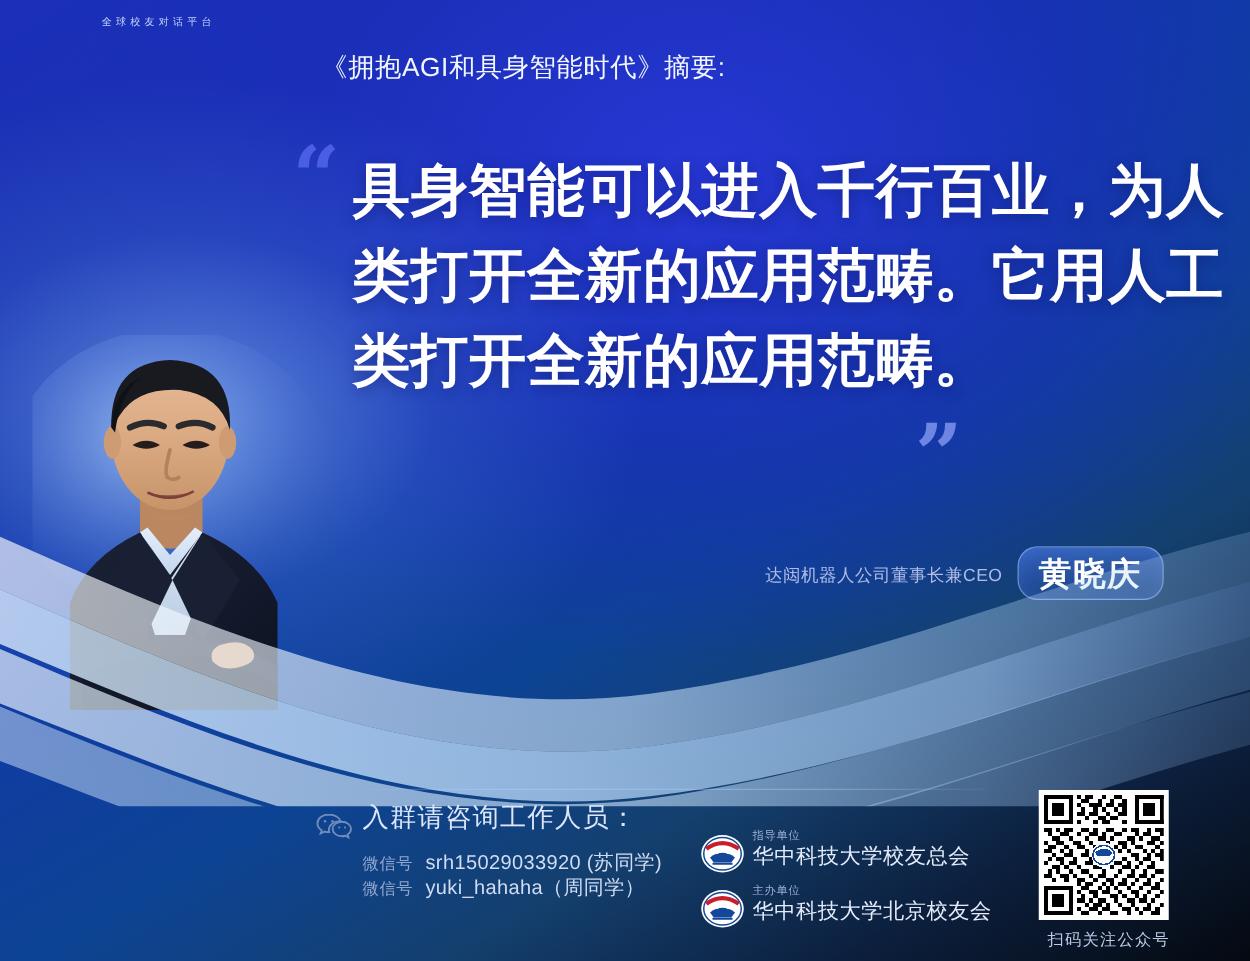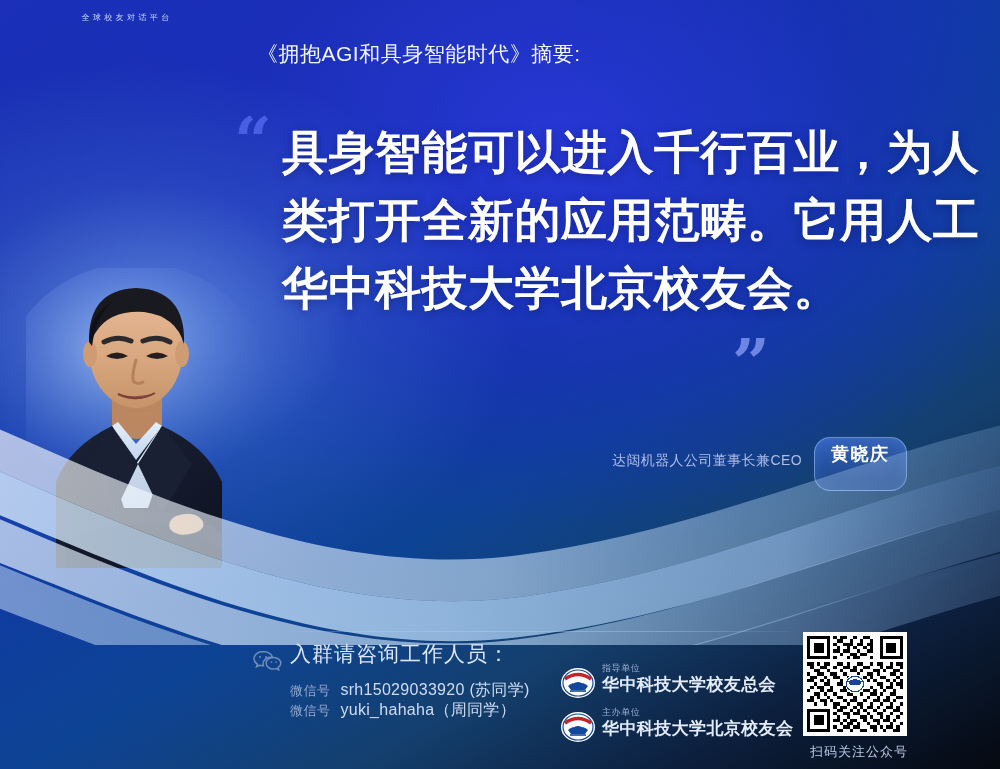--- a/index.html
+++ b/index.html
@@ -56,22 +56,22 @@
     position:absolute;left:732px;top:330px;font-size:66px;line-height:66px;
     color:#7f93ef;font-family:"DejaVu Serif","Liberation Serif",serif;font-weight:700;
     letter-spacing:-2px;opacity:.85;
   }
   
   .attrib{position:absolute;left:596px;top:443px;width:340px;height:40px;}
   .attrib-role{
     position:absolute;left:16px;top:9px;font-size:14px;color:#aebce8;white-space:nowrap;letter-spacing:.4px;
   }
   .attrib-name{
-    position:absolute;left:218px;top:-6px;padding:4px 16px 24px;
-    font-size:18px;font-weight:700;color:#ffffff;letter-spacing:1.5px;white-space:nowrap;
+    position:absolute;left:218px;top:-6px;padding:4px 16px 2px;
+    font-size:26px;font-weight:700;color:#ffffff;letter-spacing:1.5px;white-space:nowrap;
     background:linear-gradient(180deg,rgba(80,125,235,.55),rgba(40,80,190,.30));
     border:1px solid rgba(165,200,255,.55);
     border-radius:16px 16px 16px 16px;
     box-shadow:0 0 14px rgba(90,150,255,.22) inset;
   }
   
   .waves{position:absolute;left:0;top:415px;width:1000px;height:230px;}
   
   .divider{
     position:absolute;left:285px;top:631px;width:505px;height:1px;
@@ -91,24 +91,24 @@
   
   .orgs{position:absolute;left:560px;top:664px;width:250px;height:90px;}
   .org{position:absolute;left:0;height:38px;}
   .org.o1{top:0px;}
   .org.o2{top:44px;}
   .org-seal{position:absolute;left:0;top:3px;width:36px;height:32px;}
   .org-kind{
     position:absolute;left:42px;top:-2px;font-size:9px;color:#9db0d6;letter-spacing:.6px;white-space:nowrap;
   }
   .org-name{
-    position:absolute;left:42px;top:9px;font-size:17px;color:#e4ecfb;letter-spacing:.4px;white-space:nowrap;font-weight:bold;
-  }
-  
-  .qr-block{position:absolute;left:792px;top:632px;width:120px;height:120px;padding-left:11px;}
+    position:absolute;left:42px;top:9px;font-size:17px;color:#e4ecfb;letter-spacing:.4px;white-space:nowrap;
+  }
+  
+  .qr-block{position:absolute;left:820px;top:632px;width:120px;height:120px;padding-left:11px;}
   .qr-img{width:104px;height:104px;background:#fff;padding:4px;box-sizing:border-box;}
   .qr-cap{
     margin-top:7px;width:112px;text-align:center;font-size:13px;color:#b9c9e6;letter-spacing:1px;white-space:nowrap;
   }
 </style>
 </head>
 <body>
 
 <div id="poster">
 
@@ -184,21 +184,21 @@
 
         <path d="M84 138 q26 16 52 0 q-26 22 -52 0 z" fill="#c08c64" opacity=".5"></path>
       </g>
     </svg>
   </div>
 
   <div class="quote-open">“</div>
   <div class="quote-body">
     <div class="qline">具身智能可以进入千行百业，为人</div>
     <div class="qline">类打开全新的应用范畴。它用人工</div>
-    <div class="qline">华中科技大学北京校友会。</div>
+    <div class="qline">类打开全新的应用范畴。</div>
   </div>
   <div class="quote-close">”</div>
 
   <div class="attrib">
     <div class="attrib-role">达闼机器人公司董事长兼CEO</div>
     <div class="attrib-name">黄晓庆</div>
   </div>
 
   <div class="waves">
     <svg width="1000" height="230" viewBox="0 0 1000 230">

